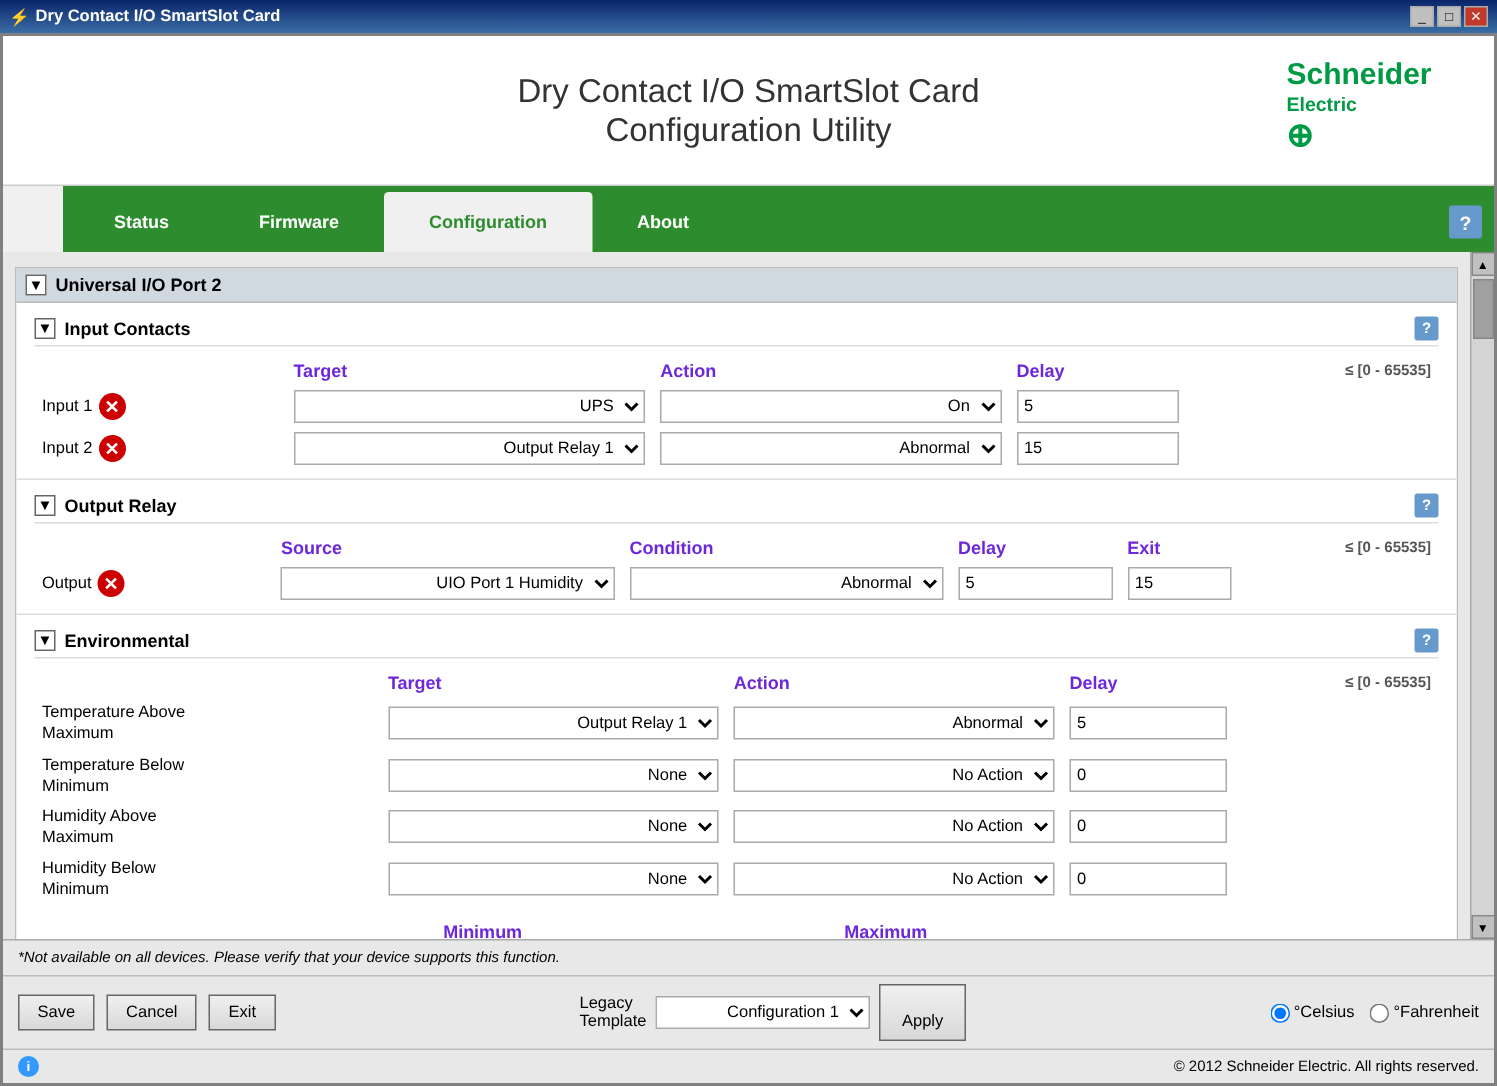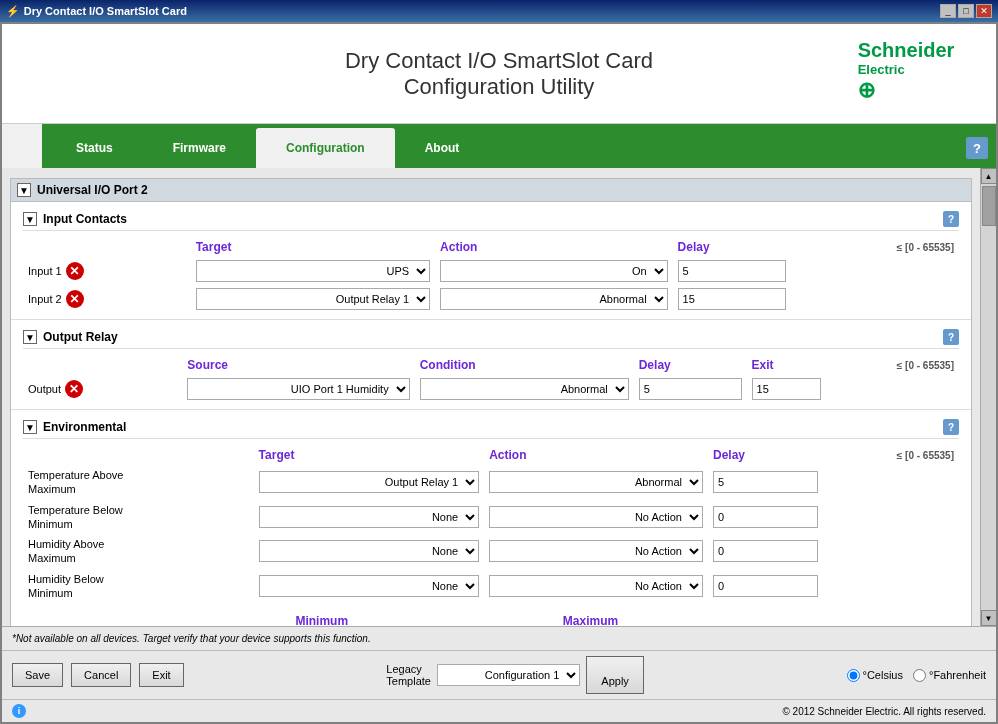--- a/index.html
+++ b/index.html
@@ -756,21 +756,21 @@
 
       <div class="scrollbar-track">
         <div class="scrollbar-up">▲</div>
         <div class="scrollbar-thumb"></div>
         <div class="scrollbar-down" style="margin-top:auto;">▼</div>
       </div>
 
     </div>
 
     <div id="bottom-bar">
-      <span class="bottom-note">*Not available on all devices. Target verify that your device supports this function.</span>
+      <span class="bottom-note">*Not available on all devices. Please verify that your device supports this function.</span>
     </div>
 
     <div style="background:#e8e8e8;border-top:1px solid #bbb;padding:5px 10px;display:flex;align-items:center;gap:8px;">
       <button class="btn">Save</button>
       <button class="btn">Cancel</button>
       <button class="btn">Exit</button>
 
       <div class="legacy-group">
         <span>Legacy Template</span>
         <select style="font-size:11px;">

